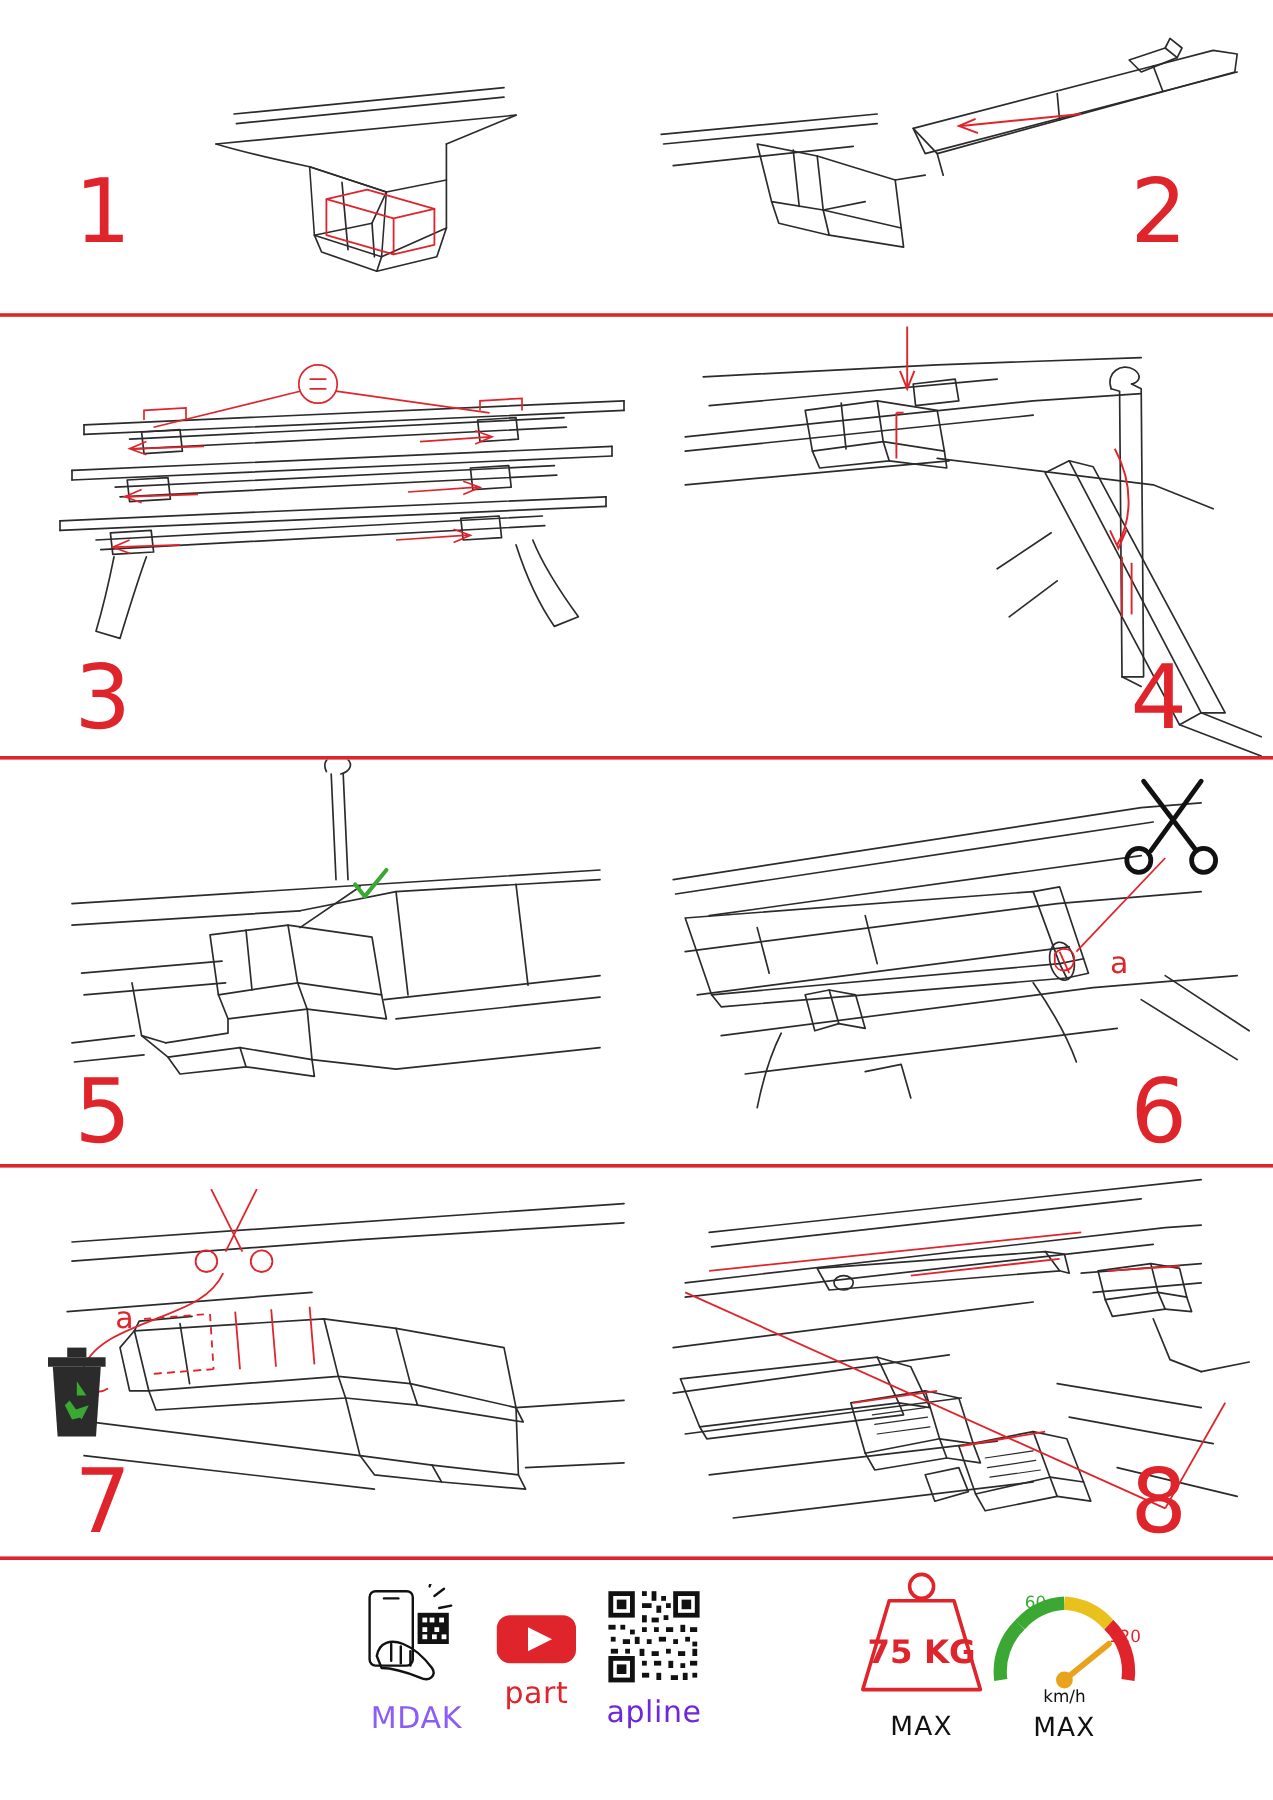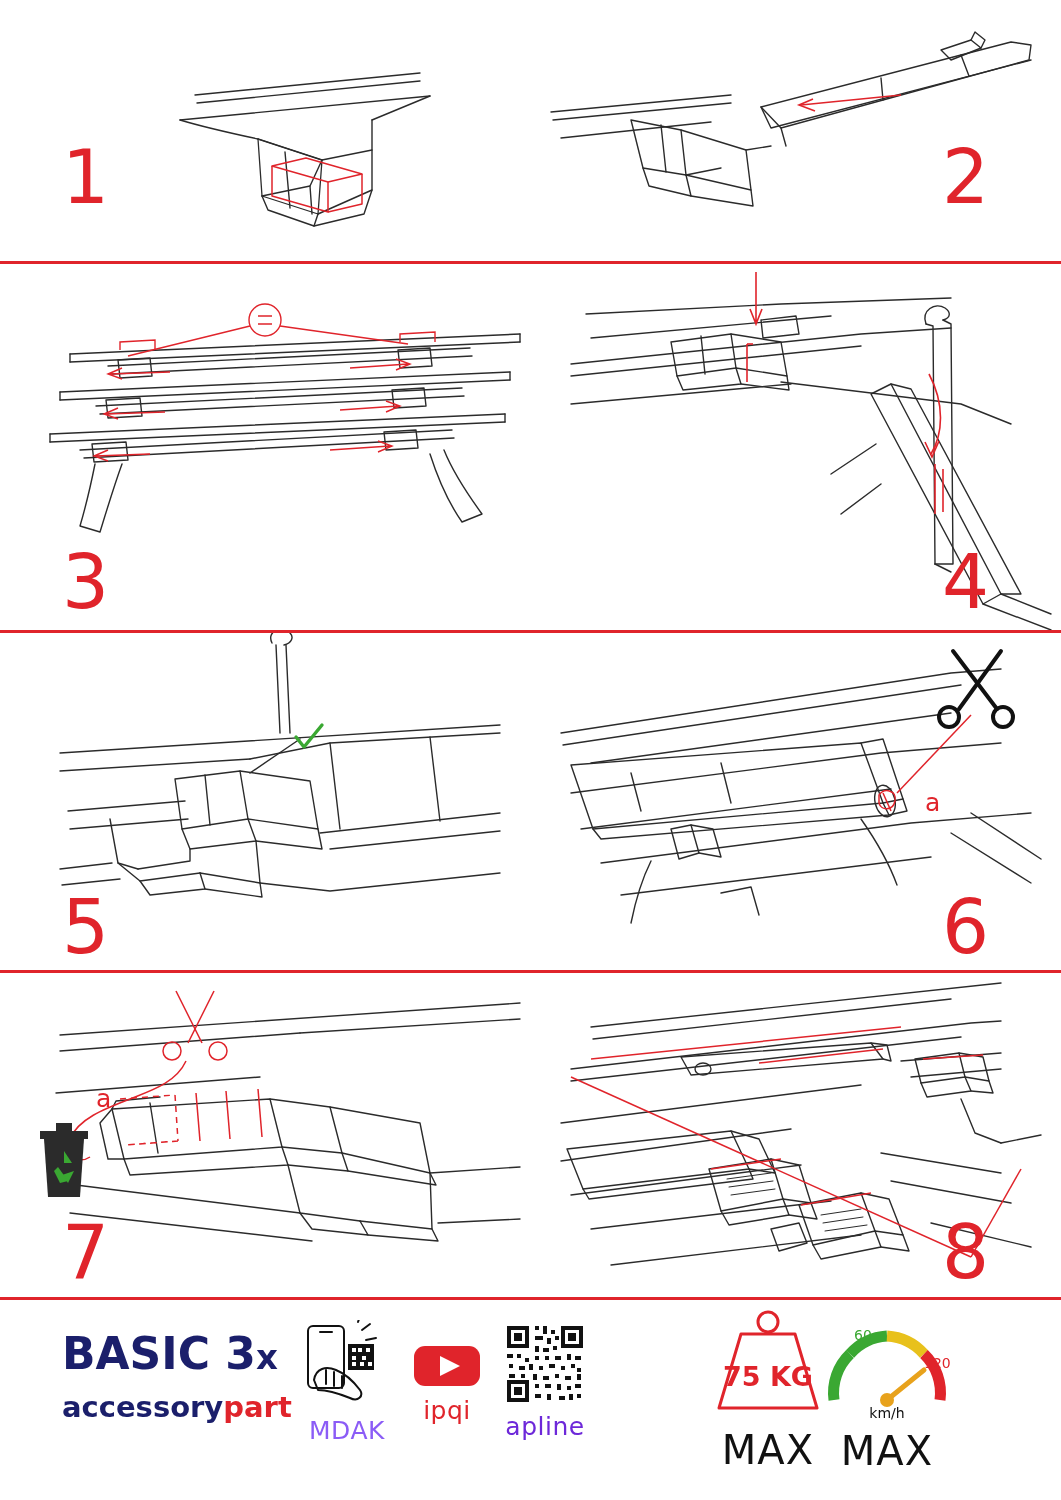--- a/index.html
+++ b/index.html
@@ -95,21 +95,21 @@
     font-size: 25px;
     letter-spacing: 0.5px;
     margin-top: 6px;
   }
   .cap-mdak { color: #8b5cf6; font-weight: 500; }
   .cap-ipqi { color: #e0242b; font-weight: 400; }
   .cap-apline { color: #6d28d9; font-weight: 400; }
 
   .max-cap {
     font-family: "DejaVu Sans", sans-serif;
-    font-size: 40px;
+    font-size: 22px;
     letter-spacing: 1px;
     color: #111;
     text-align: center;
     margin-top: 4px;
   }
   .weight-txt {
     font-family: "DejaVu Sans", sans-serif;
     font-size: 27px;
     font-weight: 700;
     fill: #e0242b;
@@ -493,28 +493,20 @@
           <path d="M40 104 L440 284"></path>
           <path d="M440 284 L490 196"></path>
         </g>
       </svg>
     </div>
     <div class="step-num" style="left:411px;top:242px;">8</div>
   </div>
 
   <div id="footer">
 
-    <div class="brand-block">
-      <div class="brand-main">
-        <span>BASIC 3</span><span class="x">x</span>
-      </div>
-      <div class="brand-sub">
-        <span>accessory</span><span class="accent">part</span>
-      </div>
-    </div>
 
     <div class="logo-item" style="left:292px;top:20px;width:110px;">
       <svg width="110" height="86" viewBox="0 0 110 86">
         <g fill="none" stroke="#111" stroke-width="2" stroke-linejoin="round" stroke-linecap="round">
           <rect x="16" y="6" width="36" height="62" rx="5"></rect>
           <path d="M28 12 L40 12"></path>
           <path d="M22 60 C 24 48 34 46 44 50 C 54 54 62 62 68 70 C 72 76 66 82 58 78 C 48 74 36 70 26 70 Z"></path>
           <path d="M34 50 L34 64"></path>
           <path d="M42 52 L42 66"></path>
           <path d="M50 56 L50 68"></path>
@@ -535,21 +527,21 @@
         </g>
       </svg>
       <div class="logo-cap cap-mdak">MDAK</div>
     </div>
 
     <div class="logo-item" style="left:392px;top:40px;width:110px;">
       <svg width="70" height="50" viewBox="0 0 70 50" style="margin:0 auto;display:block;">
         <rect x="2" y="6" width="66" height="40" rx="11" fill="#e0242b"></rect>
         <path d="M28 16 L48 26 L28 36 Z" fill="#ffffff"></path>
       </svg>
-      <div class="logo-cap cap-ipqi">ipqi</div>
+      <div class="logo-cap cap-ipqi">part</div>
     </div>
 
     <div class="logo-item" style="left:480px;top:22px;width:130px;">
       <svg width="84" height="84" viewBox="0 0 84 84" style="margin:0 auto;display:block;">
         <rect x="0" y="0" width="84" height="84" fill="#ffffff"></rect>
         <g fill="#111">
           <rect x="4" y="4" width="22" height="22"></rect>
             <rect x="8" y="8" width="14" height="14" fill="#fff"></rect>
             <rect x="11" y="11" width="8" height="8"></rect>
           <rect x="58" y="4" width="22" height="22"></rect>

